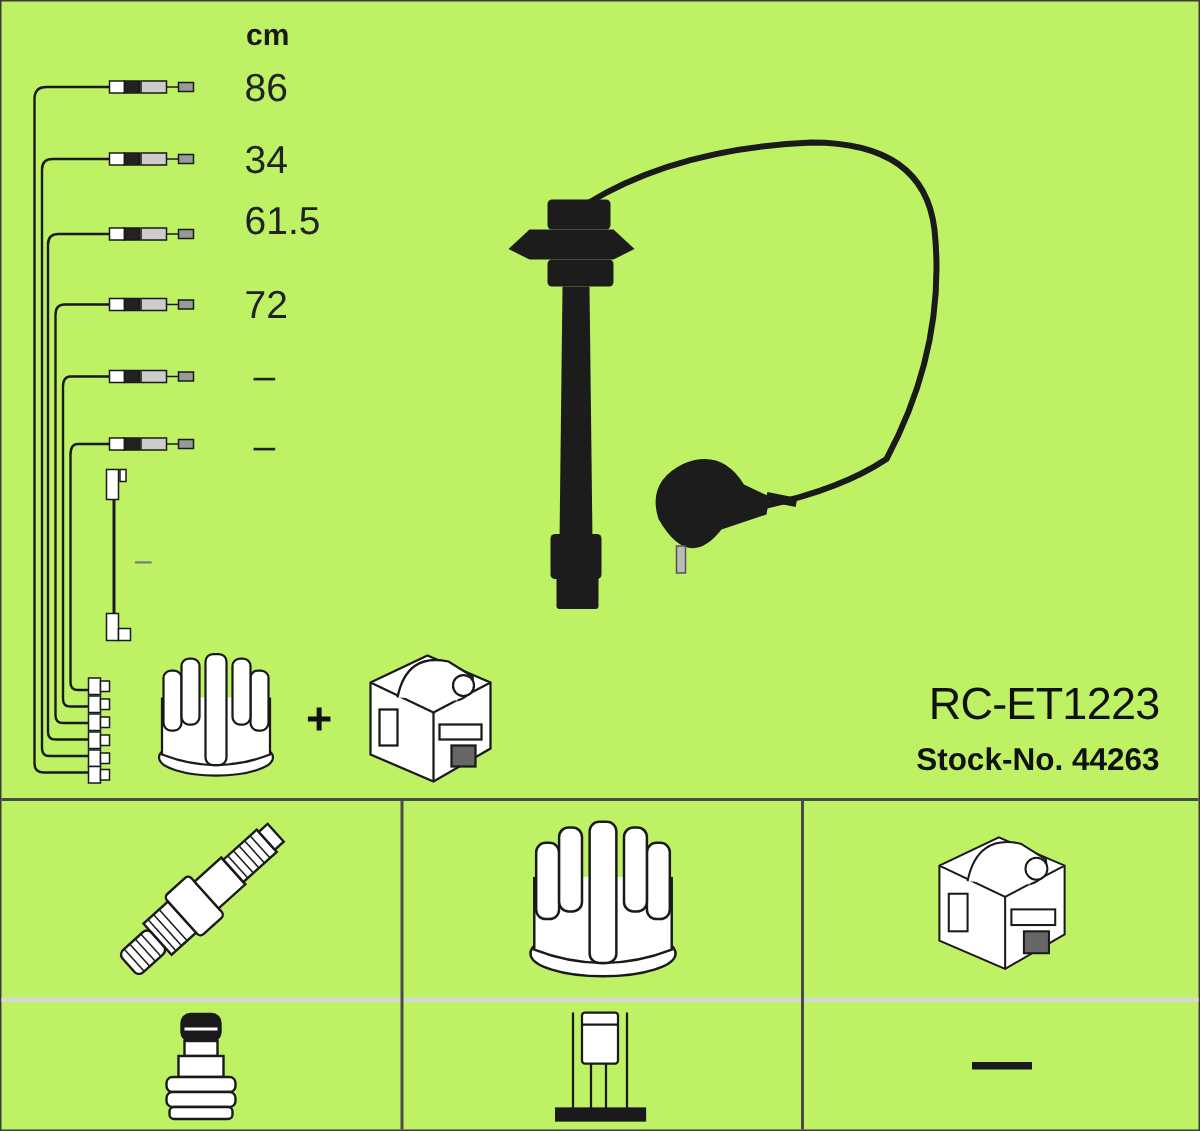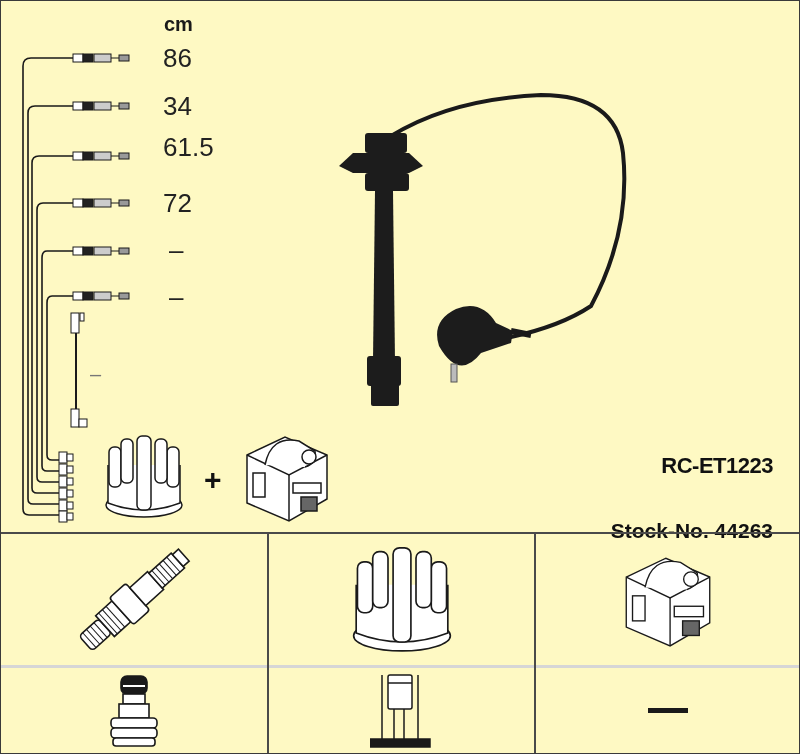--- a/index.html
+++ b/index.html
@@ -1,23 +1,23 @@
 <!DOCTYPE html>
 <html><head>
 <meta charset="utf-8">
 <style>
   html, body { margin: 0; padding: 0; background: #ffffff; }
   body { width: 800px; height: 754px; overflow: hidden; font-family: "Liberation Sans", sans-serif; }
-  .sheet { position: absolute; left: 0; top: 0; width: 798px; height: 752px; border: 1px solid #3a3a3a; background: #fef9c3; }
+  .sheet { position: absolute; left: 0; top: 0; width: 798px; height: 752px; border: 1px solid #3a3a3a; background: #bef264; }
   .top { position: absolute; left: 0; top: 0; width: 798px; height: 531px; }
   .abs { position: absolute; }
   .len-unit { font-weight: bold; font-size: 20px; color: #1a1a1a; }
   .len-val { font-size: 26px; color: #222; letter-spacing: 0; }
-  .title { font-weight: bold; font-size: 22px; color: #111; letter-spacing: -0.5px; }
-  .stock { font-weight: bold; font-size: 21px; color: #111; margin-top: 24px; }
+  .title { font-weight: normal; font-size: 30px; color: #111; letter-spacing: -0.5px; }
+  .stock { font-weight: bold; font-size: 21px; color: #111; }
   .hline { position: absolute; left: 0; width: 798px; height: 2px; background: #4a4a4a; }
   .hline.grey { height: 3px; background: #d6d6d6; }
   .vline { position: absolute; width: 2px; background: #4a4a4a; }
   .cell { position: absolute; display: flex; align-items: center; justify-content: center; }
   svg { display: block; }
 </style>
 </head>
 <body>
 
 <div class="sheet">

